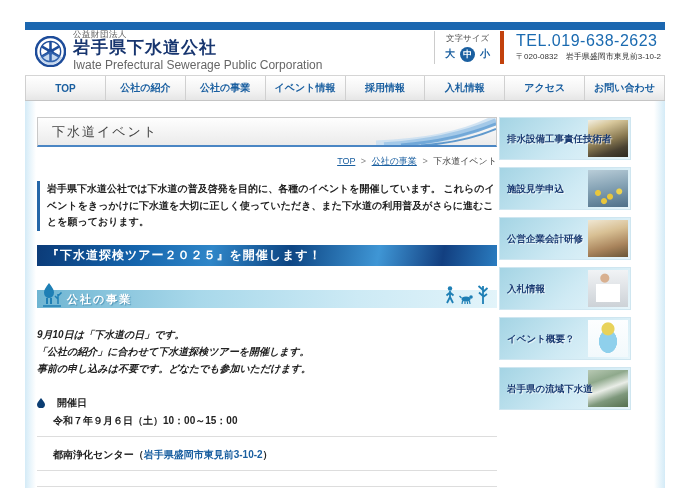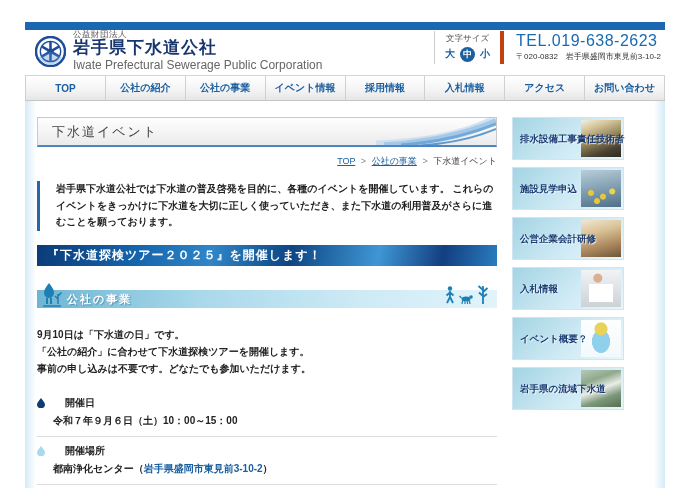--- a/index.html
+++ b/index.html
@@ -34,59 +34,59 @@
          background:linear-gradient(#ffffff,#f3f3f3 60%,#e6e6e6); }
   .nav a { flex:1 1 0; display:flex; align-items:center; justify-content:center;
            font-size:10px; font-weight:bold; color:#1a5fa0; text-decoration:none;
            border-right:1px solid #d0d0d0; cursor:pointer; }
   .nav a:first-child { border-left:1px solid #d0d0d0; }
 
   
   .content { display:flex; height:387px; padding:16px 0 0 12px;
              background:linear-gradient(to right,#d4ebf7 0px,#ffffff 11px,#ffffff 629px,#d4ebf7 640px); }
   .main { width:460px; flex:0 0 auto; }
-  .aside { width:112px; flex:0 0 auto; margin-left:15px; }
+  .aside { width:132px; flex:0 0 auto; margin-left:2px; }
 
   
   .title-box { position:relative; height:30px; border:1px solid #c9c9c9; border-bottom:2px solid #4a86c4;
                background:linear-gradient(#fefefe,#ebebeb); overflow:hidden; }
   .title-box h1 { font-size:13px; font-weight:normal; color:#444; letter-spacing:2px;
                   line-height:28px; padding-left:14px; }
   .swoosh { position:absolute; right:0; top:0; height:28px; width:120px; }
 
   
   .breadcrumb { margin-top:8px; text-align:right; font-size:9px; color:#888; }
   .breadcrumb a { color:#1a5fa0; text-decoration:underline; cursor:pointer; }
   .breadcrumb .cur { color:#444; }
   .breadcrumb .sep { margin:0 3px; color:#888; }
 
   
-  .intro { margin-top:13px; border-left:3px solid #2567a8; padding-left:16px;
+  .intro { margin-top:13px; border-left:3px solid #2567a8; padding-left:7px;
            font-size:10px; color:#222; line-height:1.65; font-weight:bold; }
 
   
   .banner { margin-top:14px; height:21px; line-height:21px; padding-left:10px;
             color:#fff; font-size:12px; font-weight:bold; letter-spacing:1px;
             background:linear-gradient(100deg,#0b3b78 0%,#1565ad 22%,#2f86c8 38%,#0d4583 55%,#3f96d5 74%,#123f80 88%,#2a7cc0 100%); }
 
   
   .section-bar { position:relative; margin-top:24px; height:18px;
                  background:linear-gradient(to right,#6fb5d2 0%,#a8d8ea 35%,#cdeaf5 70%,#e2f4fa 100%); }
   .section-bar .stitle { position:absolute; left:30px; top:2px; color:#fff; font-size:11px; font-weight:bold;
                          letter-spacing:2px; text-shadow:1px 1px 1px #4d93b5; }
   .icon-left { position:absolute; left:4px; top:-8px; }
   .icons-right { position:absolute; right:8px; top:-6px; display:flex; align-items:flex-end; gap:4px; }
 
   
-  .desc { margin-top:18px; font-size:10px; color:#222; font-weight:bold; line-height:1.7; }
+  .desc { margin-top:18px; font-size:10px; color:#222; font-weight:bold; line-height:1.7;font-style:italic; }
 
   
   .details { margin-top:12px; }
   .d-row { padding:7px 0 8px 0; border-bottom:1px solid #ddd; }
-  .d-label-line { display:flex; align-items:center; gap:20px; font-size:10px; font-weight:bold; color:#222; }
+  .d-label-line { display:flex; align-items:center; gap:12px; font-size:10px; font-weight:bold; color:#222; }
   .d-value { margin-left:16px; margin-top:4px; font-size:10px; font-weight:bold; color:#222; }
   .d-row a { color:#1a5fa0; cursor:pointer; }
   .drop { width:8px; height:10px; flex:0 0 auto; }
 
   
   .sb-item { position:relative; height:43px; margin-bottom:7px; cursor:pointer;
              background:linear-gradient(135deg,#a4d4e4 0%,#cfeaf4 55%,#e8f6fb 100%);
              border:1px solid #cfe6f0; }
   .sb-label { position:absolute; left:7px; top:50%; transform:translateY(-50%); z-index:2;
               font-size:9.5px; font-weight:bold; color:#1b3c73; white-space:nowrap;
@@ -222,26 +222,20 @@
           <div class="d-label-line">
             <svg class="drop" viewBox="0 0 8 10">
               <path d="M4 0 C5.7 2.7 8 4.3 8 6.4 A4 3.6 0 1 1 0 6.4 C0 4.3 2.3 2.7 4 0 Z" fill="#0c3e73"></path>
             </svg>
             <span>開催日</span>
           </div>
           <div class="d-value">令和７年９月６日（土）10：00～15：00</div>
         </div>
 
         <div class="d-row">
-          <div class="d-label-line">
-            <svg class="drop" viewBox="0 0 8 10">
-              <path d="M4 0 C5.7 2.7 8 4.3 8 6.4 A4 3.6 0 1 1 0 6.4 C0 4.3 2.3 2.7 4 0 Z" fill="#a9d9ec"></path>
-            </svg>
-            <span>開催場所</span>
-          </div>
           <div class="d-value">
             <span>都南浄化センター（</span><a>岩手県盛岡市東見前3-10-2</a><span>）</span>
           </div>
         </div>
 
         <div class="d-row">
           
         </div>
 
       </div>

